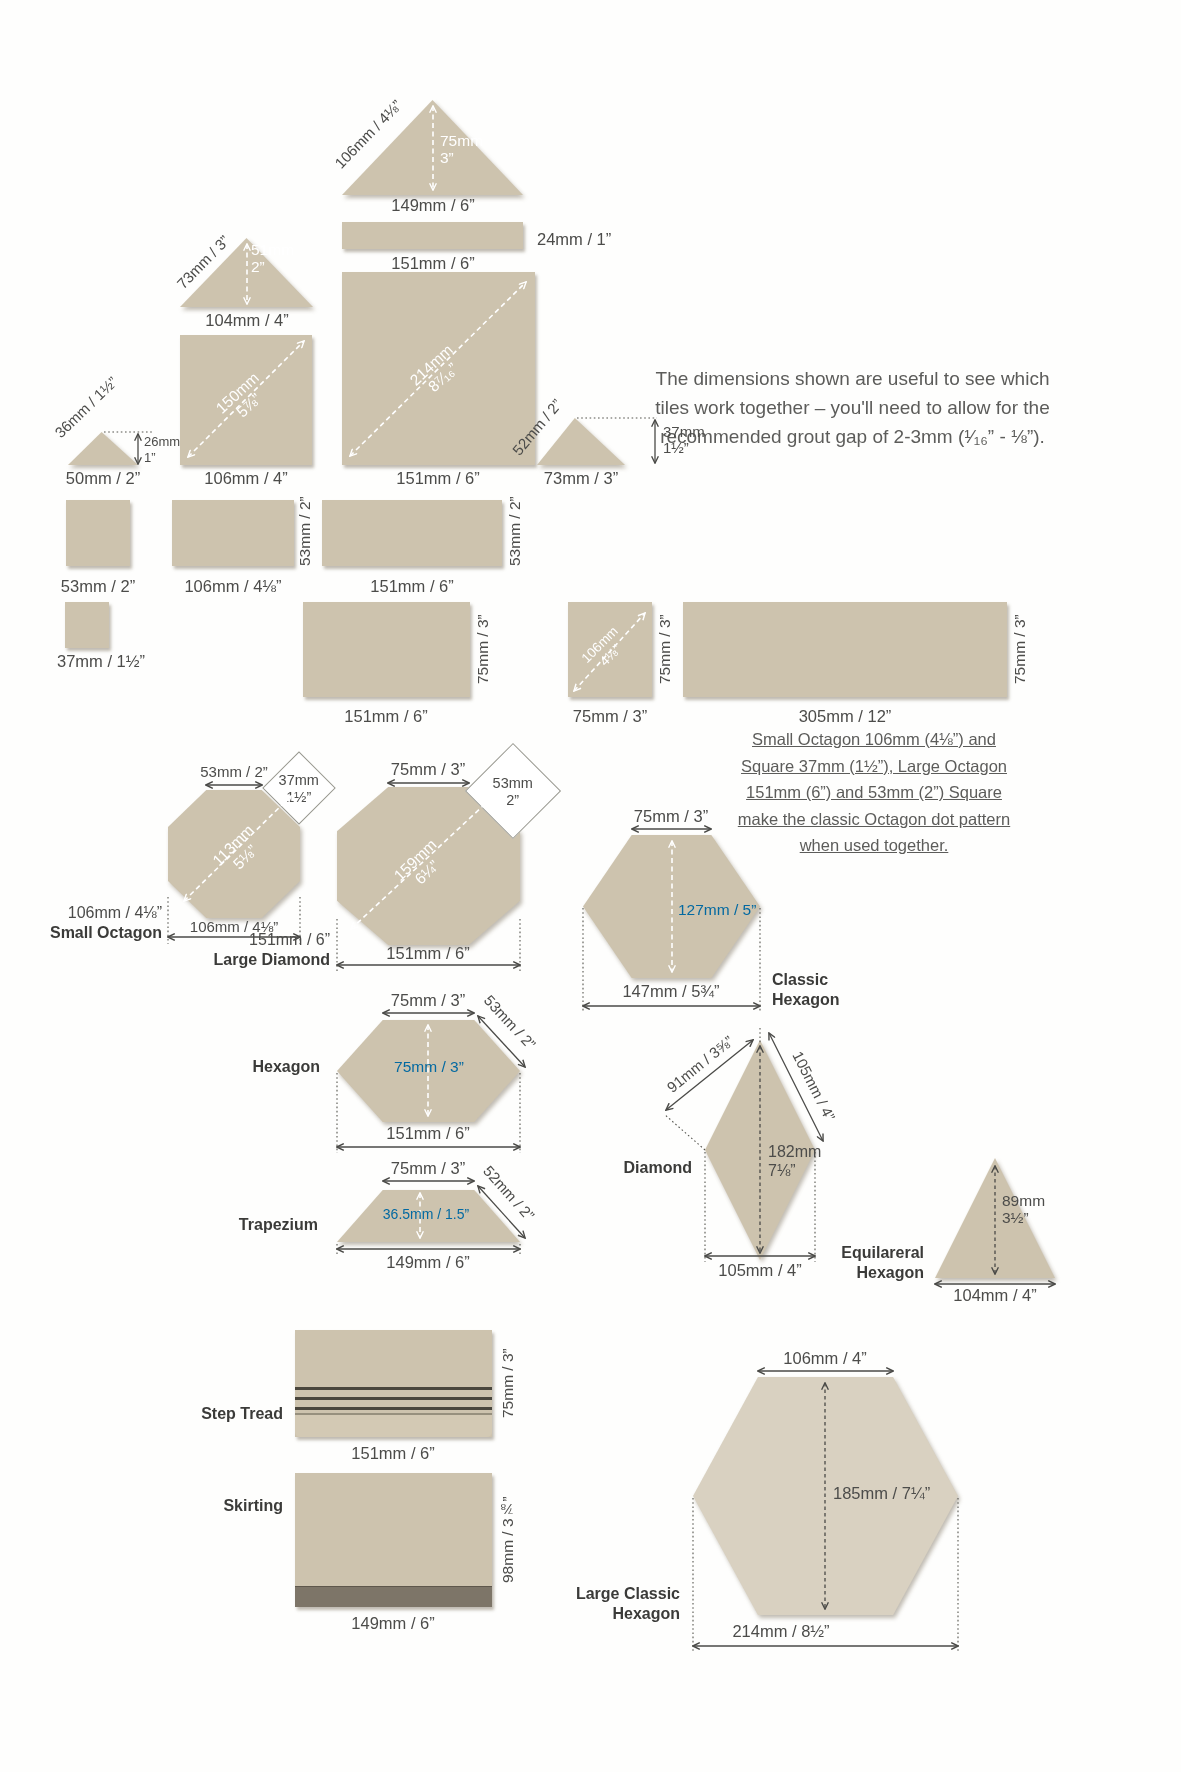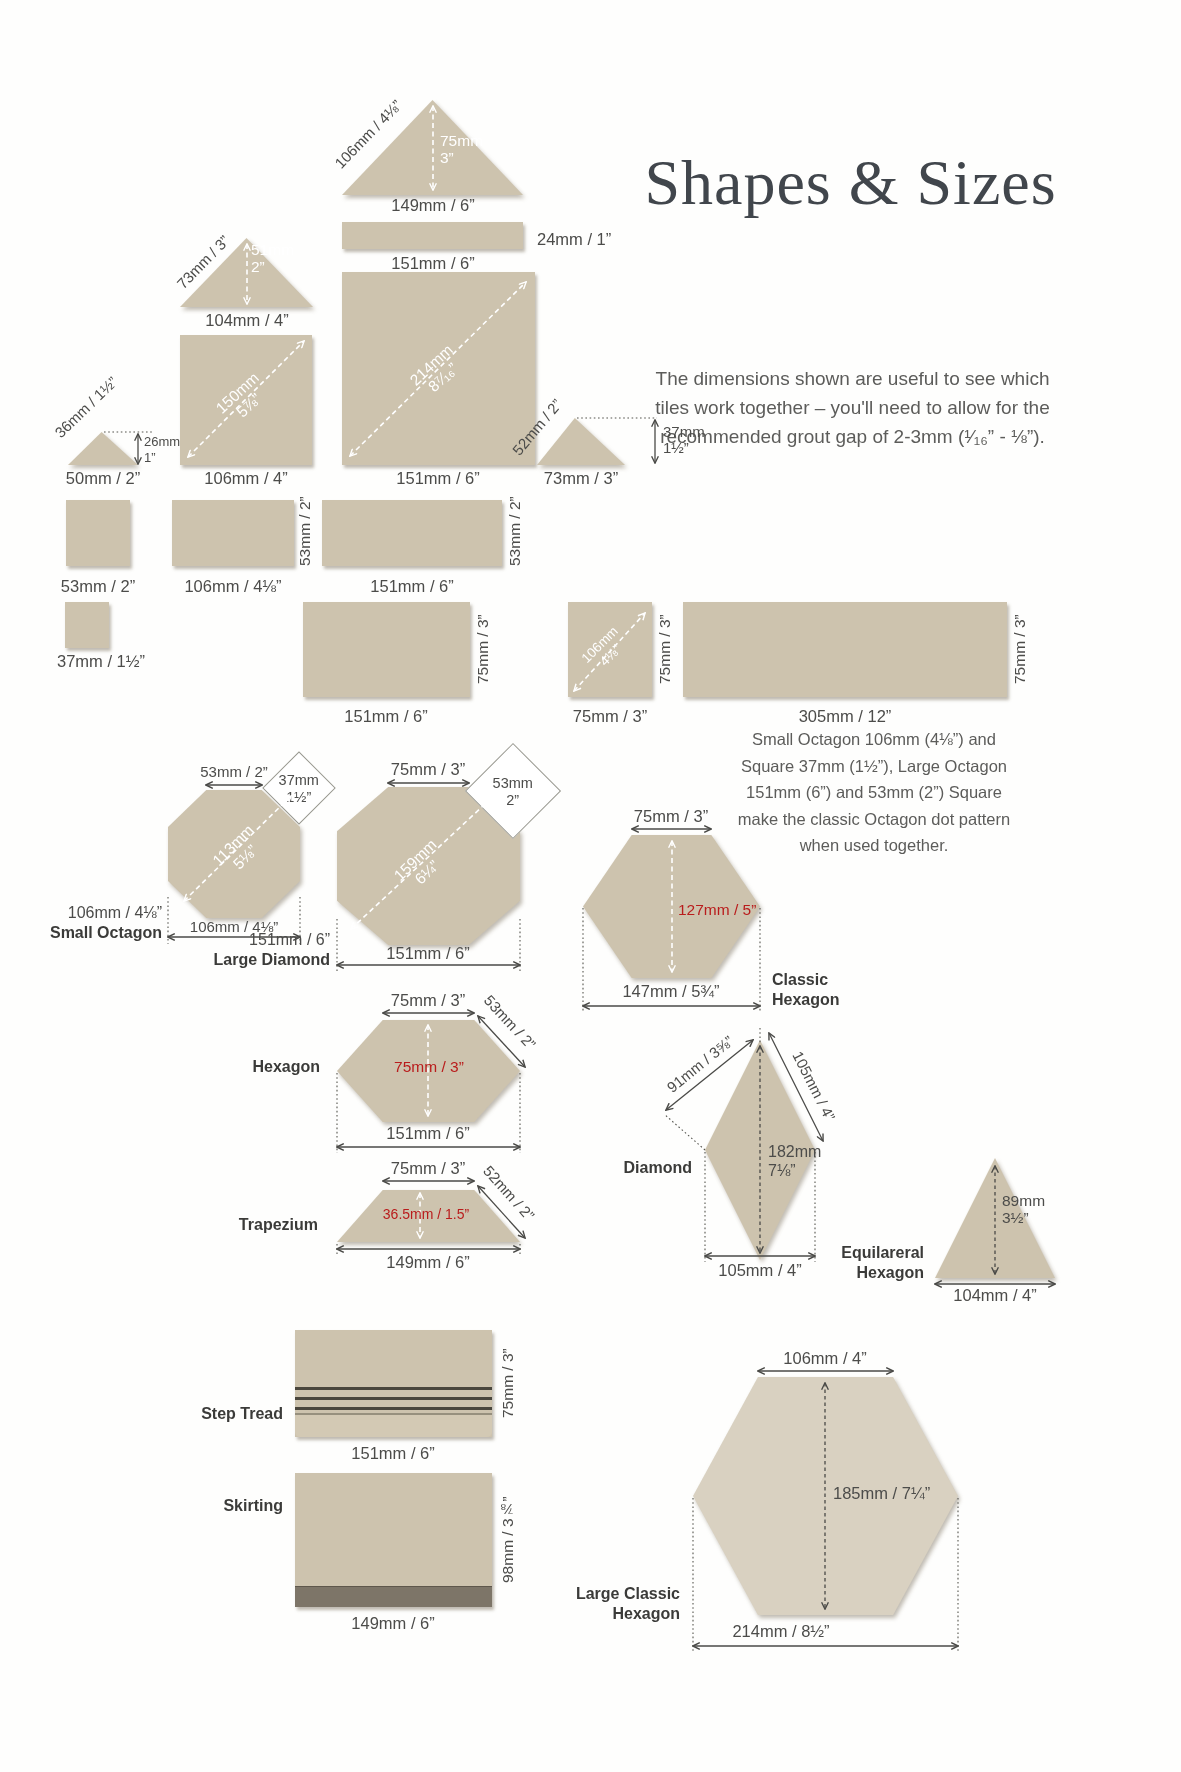--- a/index.html
+++ b/index.html
@@ -9,41 +9,41 @@
   html,body{margin:0;padding:0;background:#fff;}
   body{width:1181px;height:1772px;position:relative;font-family:"Liberation Sans","DejaVu Sans",sans-serif;}
   #stage{position:absolute;inset:0;overflow:hidden;background:#fefefd;}
   
   .rt{position:absolute;background:var(--tile);box-shadow:2px 3px 3px rgba(115,105,85,.45);}
   .pw{position:absolute;filter:drop-shadow(2px 3px 2px rgba(115,105,85,.45));}
   .pg{width:100%;height:100%;background:var(--tile);}
   
   .fl{position:absolute;white-space:nowrap;font-size:16.5px;color:var(--dim);z-index:7;}
   .s{font-size:15px;}
-  .w{color:#b91c1c;}
+  .w{color:#0369a1;}
   .ctr{transform:translate(-50%,-50%);}
   .ll{transform:translate(0,-50%);}
   .stack{position:absolute;z-index:7;line-height:17px;font-size:15.5px;white-space:nowrap;}
   .stack span{display:block;}
   .dstack{color:var(--dim);}
   .wstack{color:#fff;}
   .diag{text-align:center;}
   .vlab{position:absolute;writing-mode:vertical-rl;transform:rotate(180deg);text-align:center;font-size:15.5px;color:var(--dim);white-space:nowrap;z-index:7;}
   .cap{position:absolute;text-align:right;font-size:16px;line-height:19.5px;color:var(--dim);z-index:7;}
   .cap .b{font-weight:bold;color:var(--cap);}
   .capl{text-align:left;}
   
   .dotsq{position:absolute;background:#fff;border:1.5px solid #98988f;transform:rotate(45deg);display:flex;align-items:center;justify-content:center;z-index:5;}
   .dott{transform:rotate(-45deg);text-align:center;font-size:14.5px;line-height:16.5px;color:var(--dim);white-space:nowrap;}
   .dott span{display:block;}
   
   #title{position:absolute;left:598px;top:146px;width:505px;text-align:center;font-family:"Liberation Serif","DejaVu Serif",serif;font-size:64px;letter-spacing:1px;color:var(--title);z-index:7;}
   .para{position:absolute;text-align:center;color:var(--body);z-index:7;}
   #intro{left:640px;top:364px;width:425px;font-size:19px;line-height:29px;}
-  #octnote{left:728px;top:726px;width:292px;font-size:16.5px;line-height:26.5px;}
+  #octnote{left:728px;top:726px;width:292px;font-size:16.5px;line-height:26.5px;text-decoration:underline;}
   #footnote{left:563px;top:1678px;width:415px;font-size:16.5px;line-height:27px;}
   
   #lines{position:absolute;left:0;top:0;z-index:6;pointer-events:none;}
   .sb{stroke:#4a4a47;stroke-width:1.3;fill:none;}
   .sw{stroke:#ffffff;stroke-width:1.6;fill:none;}
   .dashw{stroke-dasharray:5 3.5;}
   .dashb{stroke-dasharray:3.5 3;}
   .dotl{stroke:#55554f;stroke-width:1.1;stroke-dasharray:1.6 2.6;fill:none;}
   
   .groove{position:absolute;left:0;width:100%;height:3px;background:#4a463d;}
@@ -185,21 +185,20 @@
     <line class="dotl" x1="337" y1="1244" x2="337" y2="1255"></line>
     <line class="dotl" x1="520" y1="1244" x2="520" y2="1255"></line>
     <line class="dotl" x1="705" y1="1152" x2="705" y2="1262"></line>
     <line class="dotl" x1="815" y1="1152" x2="815" y2="1262"></line>
     <line class="dotl" x1="705" y1="1150" x2="664" y2="1114"></line>
     <line class="dotl" x1="760" y1="1028" x2="760" y2="1044"></line>
     <line class="dotl" x1="693" y1="1498" x2="693" y2="1652"></line>
     <line class="dotl" x1="958" y1="1498" x2="958" y2="1652"></line>
   </svg>
 
-  <div id="title">Shapes &amp; Sizes</div>
   <div id="intro" class="para">The dimensions shown are useful to see which tiles work together – you'll need to allow for the recommended grout gap of 2-3mm (¹⁄₁₆” - ⅛”).</div>
   <div id="octnote" class="para">Small Octagon 106mm (4⅛”) and Square 37mm (1½”), Large Octagon 151mm (6”) and 53mm (2”) Square make the classic Octagon dot pattern when used together.</div>
 
   <div class="fl s" style="left:368px;top:134px;transform:translate(-50%,-50%) rotate(-46deg)">106mm / 4⅛”</div>
   <div class="stack wstack" style="left:440px;top:132px">
       <span>75mm</span>
       <span>3”</span>
     </div>
   <div class="fl ctr" style="left:433px;top:205px">149mm / 6”</div>
 

